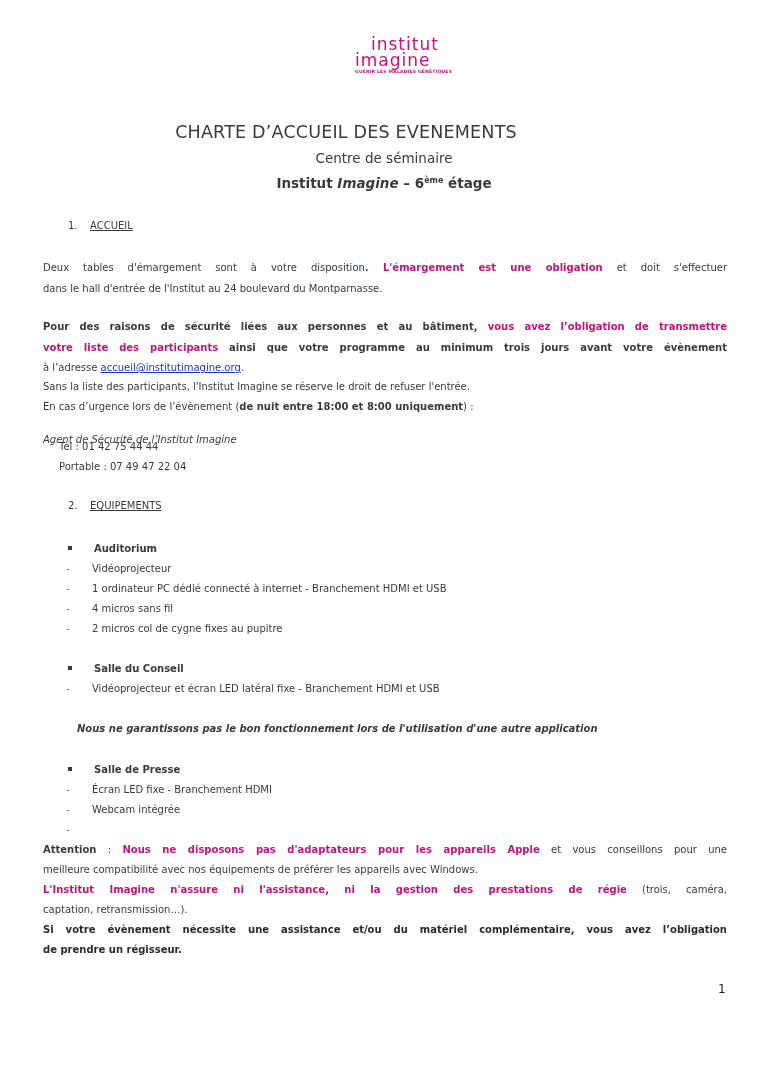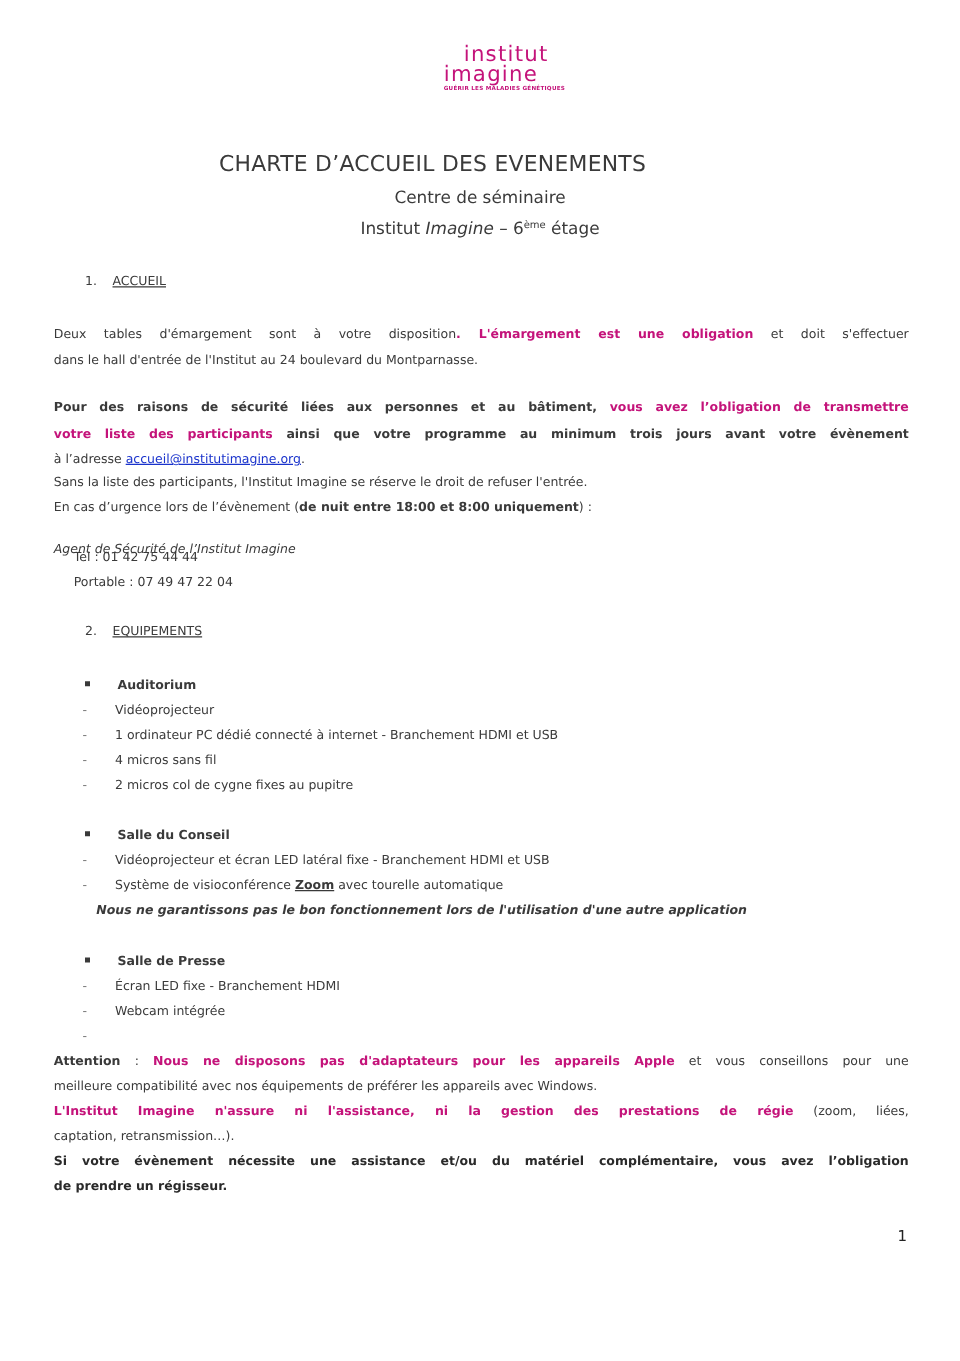--- a/index.html
+++ b/index.html
@@ -38,21 +38,21 @@
 <div class="page">
 
   <div class="logo">
     <div class="l1">institut</div>
     <div class="l2">imagine</div>
     <div class="tag">GUÉRIR LES MALADIES GÉNÉTIQUES</div>
   </div>
 
   <div class="title">CHARTE D’ACCUEIL DES EVENEMENTS</div>
   <div class="subtitle" style="top:150px;">Centre de séminaire</div>
-  <div class="subtitle" style="top:175px;">
+  <div class="subtitle" style="top:175px;font-weight:bold;">
     <span>Institut </span><span class="i">Imagine</span><span> – 6</span><sup>ème</sup><span> étage</span>
   </div>
 
   <div class="section" style="left:68px; top:220px;">
     <span class="num">1.</span><span class="u">ACCUEIL</span>
   </div>
 
   <div class="line just" style="top:261px;">
     <span>Deux tables d'émargement sont à votre disposition</span><span class="m">. L'émargement est une obligation</span><span> et doit s'effectuer</span>
   </div>
@@ -84,35 +84,34 @@
   </div>
   <div class="line" style="top:562px; left:66px;"><span class="dash">-</span><span>Vidéoprojecteur</span></div>
   <div class="line" style="top:582px; left:66px;"><span class="dash">-</span><span>1 ordinateur PC dédié connecté à internet - Branchement HDMI et USB</span></div>
   <div class="line" style="top:602px; left:66px;"><span class="dash">-</span><span>4 micros sans fil</span></div>
   <div class="line" style="top:622px; left:66px;"><span class="dash">-</span><span>2 micros col de cygne fixes au pupitre</span></div>
 
   <div class="line b" style="top:662px; left:66px;">
     <span class="bullet-sq"></span><span>Salle du Conseil</span>
   </div>
   <div class="line" style="top:682px; left:66px;"><span class="dash">-</span><span>Vidéoprojecteur et écran LED latéral fixe - Branchement HDMI et USB</span></div>
-  <div class="line" style="top:702px; left:66px;"><span class="dash">-</span><span>Système de visioconférence </span><span class="b u">Zoom</span><span> avec tourelle automatique</span></div>
   <div class="line b i" style="top:722px; left:77px;">Nous ne garantissons pas le bon fonctionnement lors de l'utilisation d'une autre application</div>
 
   <div class="line b" style="top:763px; left:66px;">
     <span class="bullet-sq"></span><span>Salle de Presse</span>
   </div>
   <div class="line" style="top:783px; left:66px;"><span class="dash">-</span><span>Écran LED fixe - Branchement HDMI</span></div>
   <div class="line" style="top:803px; left:66px;"><span class="dash">-</span><span>Webcam intégrée</span></div>
   <div class="line" style="top:823px; left:66px;"><span class="dash">-</span><span></span></div>
 
   <div class="line just" style="top:843px;">
     <span class="b">Attention</span><span> : </span><span class="m">Nous ne disposons pas d'adaptateurs pour les appareils Apple</span><span> et vous conseillons pour une</span>
   </div>
   <div class="line" style="top:863px;">meilleure compatibilité avec nos équipements de préférer les appareils avec Windows.</div>
   <div class="line just" style="top:883px;">
-    <span class="m">L'Institut Imagine n'assure ni l'assistance, ni la gestion des prestations de régie</span><span> (zoom, liées,</span>
+    <span class="m">L'Institut Imagine n'assure ni l'assistance, ni la gestion des prestations de régie</span><span> (trois, caméra,</span>
   </div>
   <div class="line" style="top:903px;">captation, retransmission…).</div>
   <div class="line just b" style="top:923px; color:#2a2a2a;">Si votre évènement nécessite une assistance et/ou du matériel complémentaire, vous avez l’obligation</div>
   <div class="line b" style="top:943px; color:#2a2a2a;">de prendre un régisseur.</div>
 
   <div class="pagenum">1</div>
 </div>
 
 </body></html>

